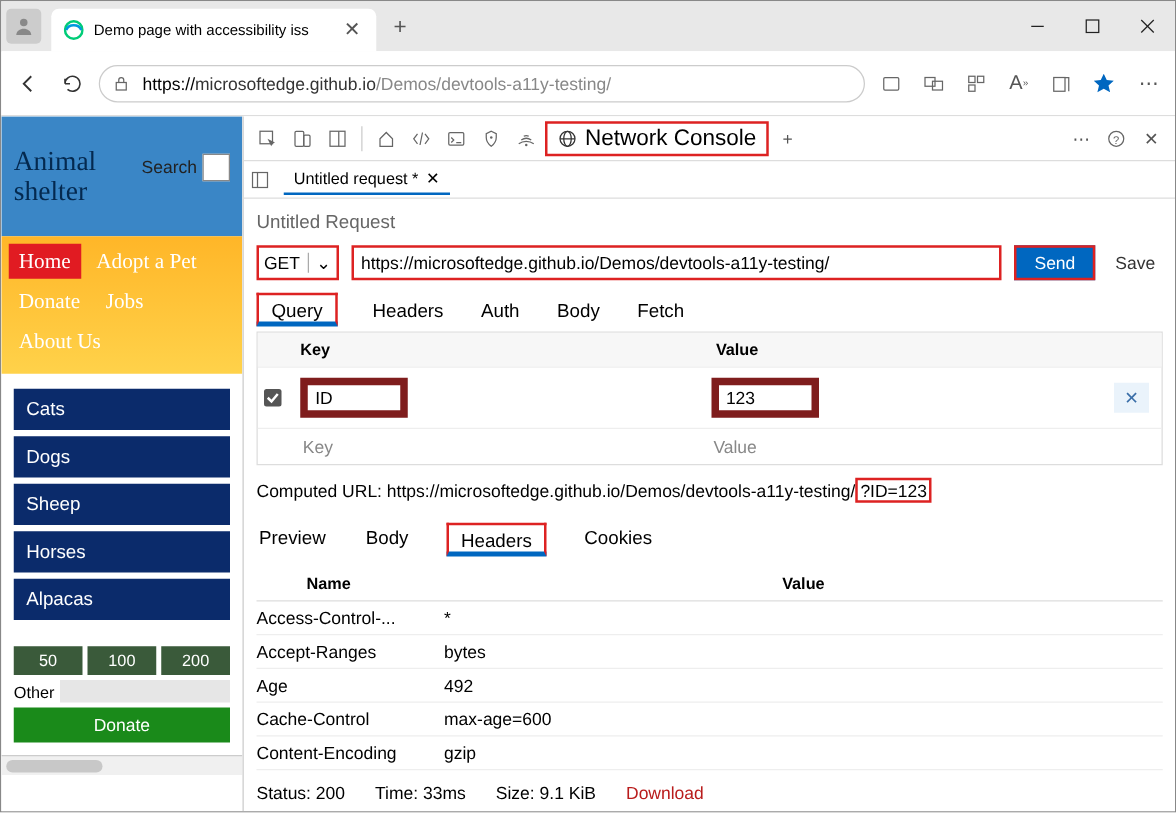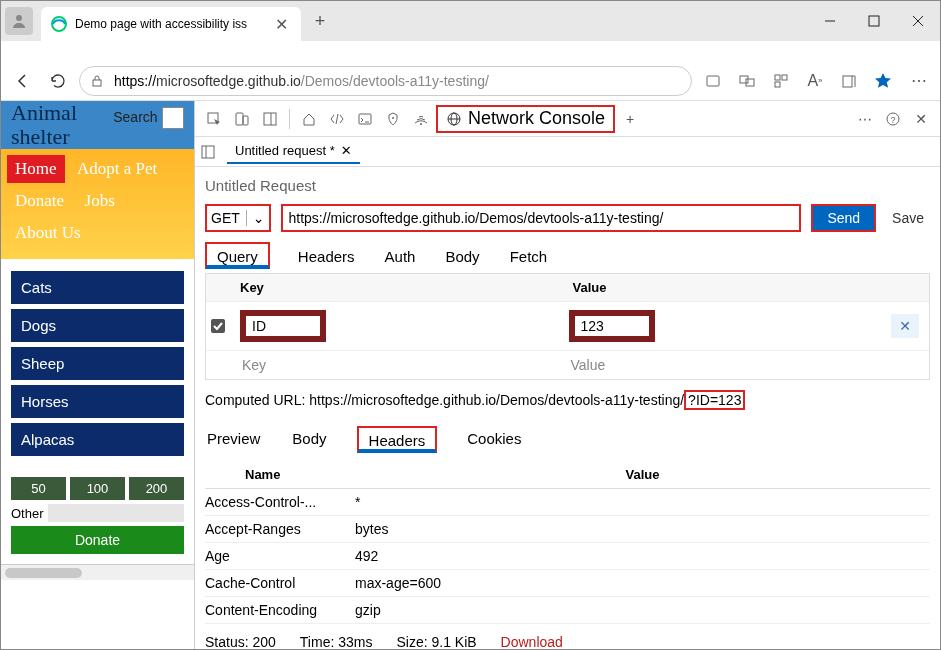--- a/index.html
+++ b/index.html
@@ -7,31 +7,31 @@
 .window { width: 941px; height: 650px; background: #fff; border: 1px solid #888; display: flex; flex-direction: column; }
 .titlebar { height: 40px; background: #e8e8e8; display: flex; align-items: center; }
 .profile-ico { width: 28px; height: 28px; margin: 0 8px 0 4px; background:#ccc; border-radius:4px; display:flex;align-items:center;justify-content:center;}
 .tab { background: #fff; border-radius: 6px 6px 0 0; height: 34px; display: flex; align-items: center; padding: 0 10px; margin-top: 6px; min-width: 260px; }
 .tab .favicon { width: 16px; height: 16px; margin-right: 8px; color:#0078d4;}
 .tab .ttext { font-size: 12px; flex: 1; white-space: nowrap; overflow: hidden; }
 .tab .tclose { width: 16px; color: #555; }
 .newtab { width: 30px; text-align: center; font-size: 18px; color: #555; margin-left:4px;}
 .tspacer { flex: 1; }
 .winbtn { width: 44px; height: 40px; display: flex; align-items: center; justify-content: center; font-size: 12px; color: #222; }
-.toolbar { height: 40px; background: #fff; display: flex; align-items: center; padding: 0 6px; border-bottom: 1px solid #ddd; gap:6px;margin-top:20px;}
+.toolbar { height: 52px; background: #fff; display: flex; align-items: center; padding: 0 6px; border-bottom: 1px solid #ddd; gap:6px;}
 .tbbtn { width: 30px; height: 30px; display: flex; align-items: center; justify-content: center; color: #555; border-radius:4px;}
 .addr { flex: 1; height: 30px; border: 1px solid #ccc; border-radius: 15px; display: flex; align-items: center; padding: 0 10px; font-size: 14px; }
 .addr .lock { width:16px; margin-right:8px; color:#666;}
 .addr .host { color: #333; }
 .addr .path { color: #888; }
 .ticons { display:flex; gap:4px;}
 .star { color: #0067c0; }
 .content { flex: 1; display: flex; overflow: hidden; }
 .sidebar { width: 193px; background: #fff; overflow-y:auto; }
-.sb-head { background: #3a86c6; padding: 0 10px; display:flex; align-items:flex-start; }
+.sb-head { background: #3a86c6; padding: 24px 10px; display:flex; align-items:flex-start; }
 .sb-title { color:#04294f; font-size:22px; font-family:Georgia,serif; line-height:1.1;}
 .sb-search { font-size:14px; color:#222; margin-left:auto; margin-top:8px;}
 .sb-sbox { width:28px; height:22px; background:#fff; border:1px solid #888; margin-left:4px; margin-top:6px;}
 .mainnav { background: linear-gradient(180deg,#ffb628,#ffd24a); padding:4px 6px 10px; }
 .mainnav a { display:inline-block; color:#fff; font-family:Georgia,serif; font-size:17px; padding:4px 8px; margin:2px 0;}
 .mainnav .home { background:#e11b22; }
 .cats { padding: 12px 10px; }
 .catbtn { display:block; background:#0b2b6b; color:#fff; text-align:left; padding:8px 10px; margin-bottom:5px; font-size:15px; }
 .donation { padding: 4px 10px 10px; }
 .donation h3 { font-size:15px; font-weight:600; margin-bottom:10px;}

